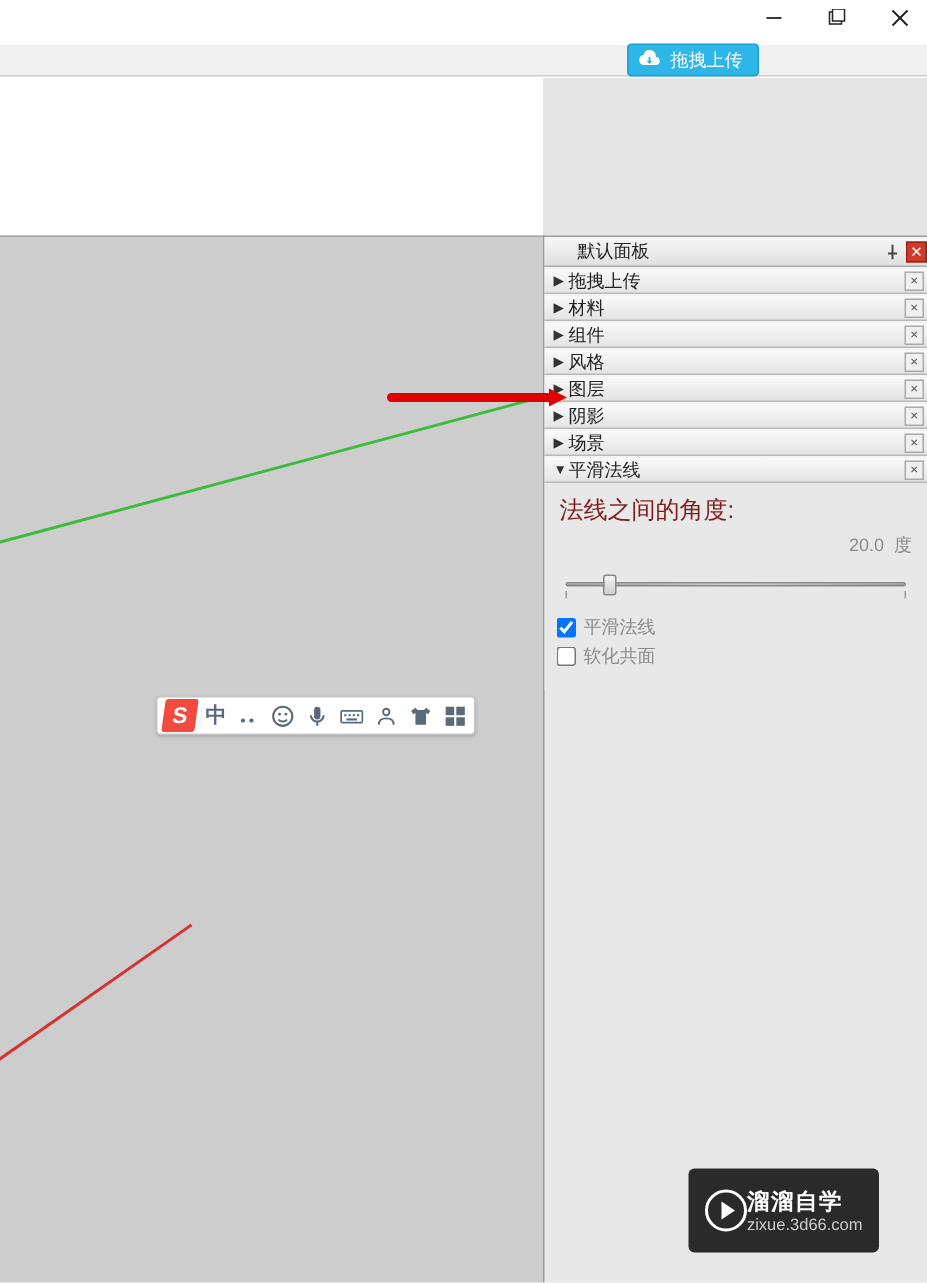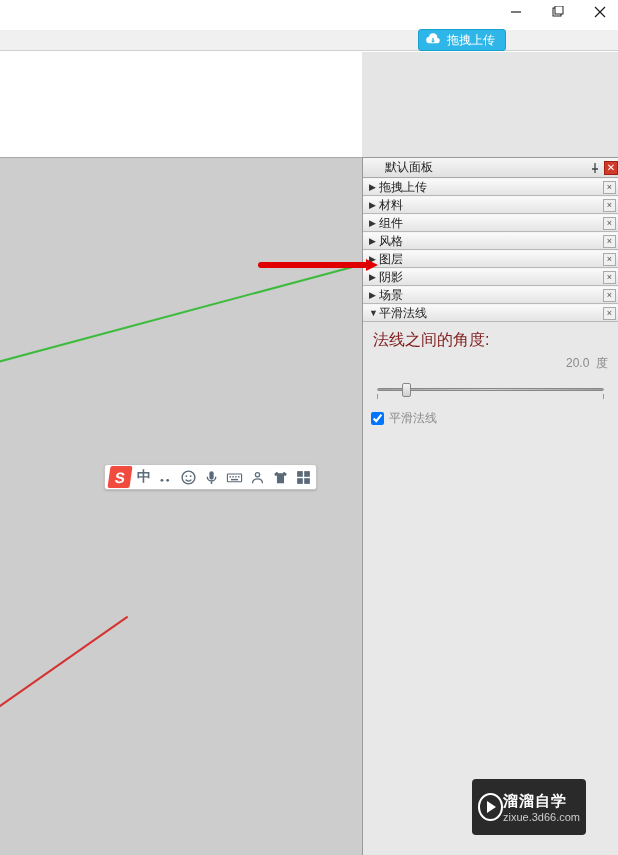--- a/index.html
+++ b/index.html
@@ -230,21 +230,21 @@
     font-size: 12px;
     margin-left: -2px;
     margin-bottom: 2px;
   }
   .chk-row input { width: 13px; height: 13px; }
 
   
   .watermark {
     position: absolute;
     right: 32px; bottom: 20px;
-    width: 114px; height: 56px;
+    width: 127px; height: 56px;
     background: #2a2a2a;
     border-radius: 4px;
     display: flex; align-items: center; justify-content: center;
     gap: 0; color: #fff;
     padding: 4px 6px;
     margin-top: 32px;
   }
   .watermark .play {
     width: 28px; height: 28px;
     border: 2px solid #fff; border-radius: 50%;
@@ -424,20 +424,24 @@
       <div class="slider-wrap">
         <div class="slider-track"></div>
         <div class="tick l"></div>
           <div class="tick r"></div>
         <div class="slider-thumb"></div>
       </div>
       <label class="chk-row">
         <input type="checkbox" id="chk1" checked="" style="">
         <span>平滑法线</span>
       </label>
+      <label class="chk-row">
+        <input type="checkbox" id="chk2" style="">
+        <span>软化共面</span>
+      </label>
     </div>
   </div>
 
   <div class="watermark">
     <div class="play"></div>
     <div class="txt">
       <div class="t1">溜溜自学</div>
       <div class="t2">zixue.3d66.com</div>
     </div>
   </div>

